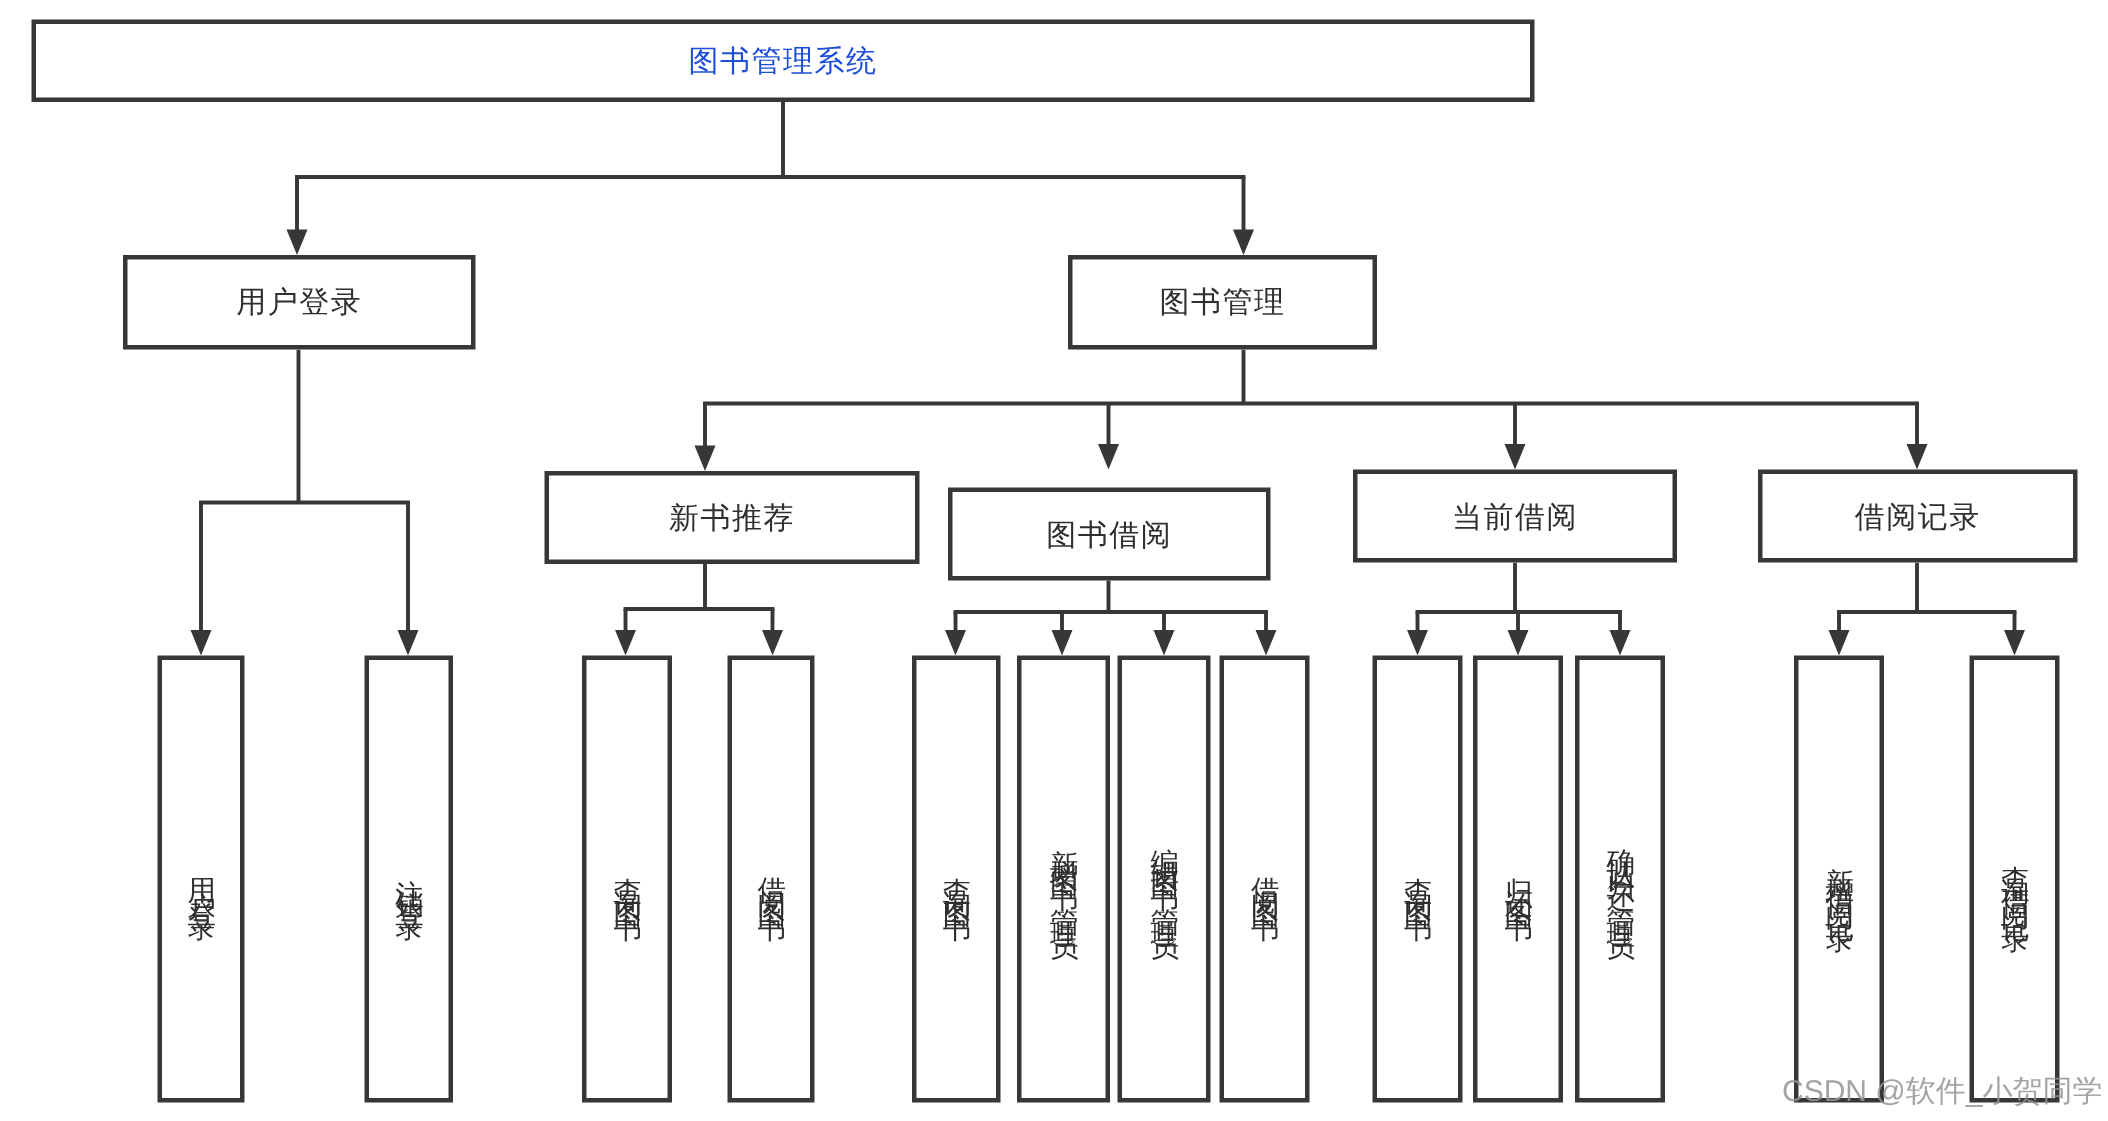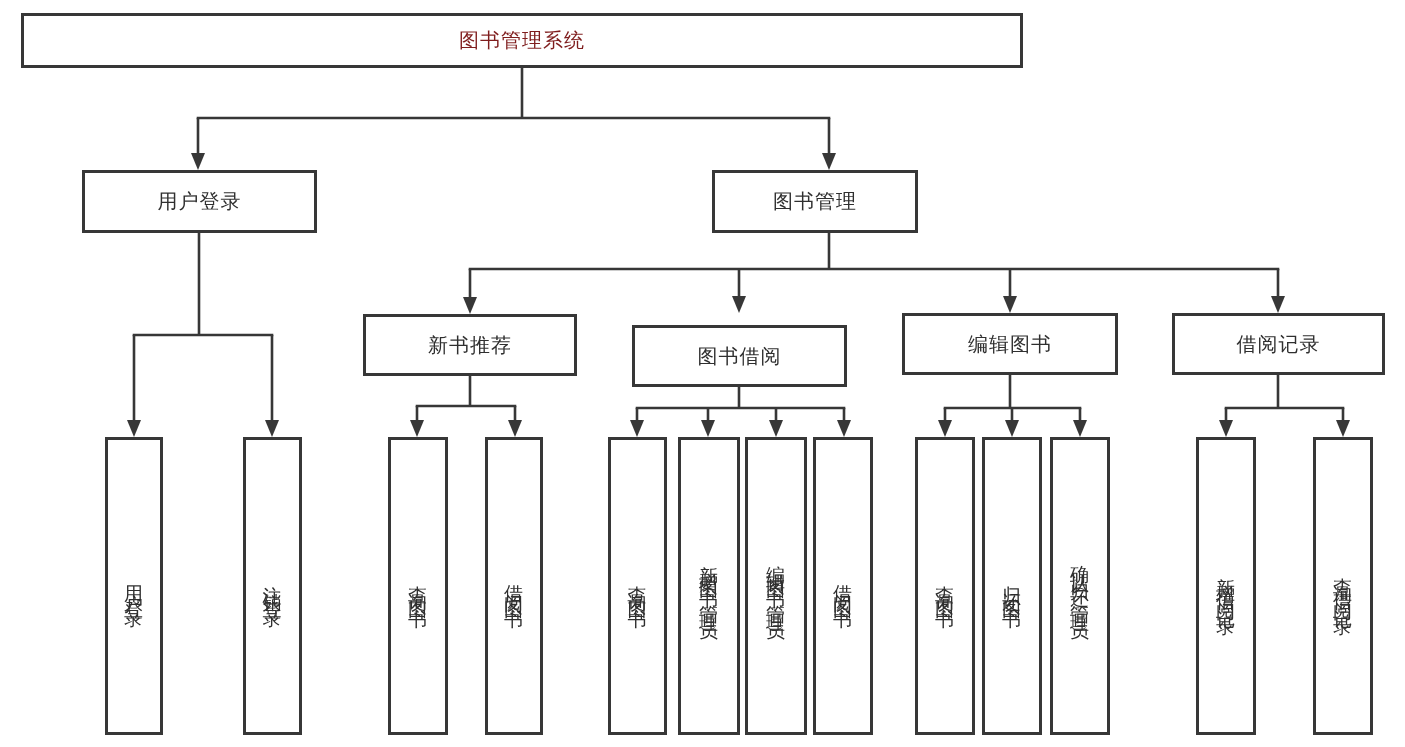--- a/index.html
+++ b/index.html
@@ -103,37 +103,37 @@
       <line x1="1080" y1="408" x2="1080" y2="423" stroke="#373737" stroke-width="2.6"></line>
       <polygon points="1073,420 1087,420 1080,437" fill="#373737"></polygon>
       <line x1="1278" y1="375" x2="1278" y2="408" stroke="#373737" stroke-width="2.6"></line>
       <line x1="1224.7" y1="408" x2="1344.3" y2="408" stroke="#373737" stroke-width="2.6"></line>
       <line x1="1226" y1="408" x2="1226" y2="423" stroke="#373737" stroke-width="2.6"></line>
       <polygon points="1219,420 1233,420 1226,437" fill="#373737"></polygon>
       <line x1="1343" y1="408" x2="1343" y2="423" stroke="#373737" stroke-width="2.6"></line>
       <polygon points="1336,420 1350,420 1343,437" fill="#373737"></polygon>
     </svg>
   <div id="nodes">
-      <div class="node h" style="left: 21px; top: 13px; width: 1002px; height: 55px; border-color: rgb(55, 55, 55); color: #7f1d1d;">
+      <div class="node h" style="left: 21px; top: 13px; width: 1002px; height: 55px; border-color: rgb(55, 55, 55); color: #1d4ed8;">
         <span class="node-label">图书管理系统</span>
       </div>
       <div class="node h" style="left: 82px; top: 170px; width: 235px; height: 63px; border-color: rgb(55, 55, 55); color: rgb(47, 47, 47);">
         <span class="node-label">用户登录</span>
       </div>
       <div class="node h" style="left: 712px; top: 170px; width: 206px; height: 63px; border-color: rgb(55, 55, 55); color: rgb(47, 47, 47);">
         <span class="node-label">图书管理</span>
       </div>
-      <div class="node h" style="left: 363px; top: 314px; width: 214px; height: 62px; border-color: rgb(55, 55, 55); color: rgb(47, 47, 47);">
+      <div class="node h" style="left: 363px; top: 314px; width: 250px; height: 62px; border-color: rgb(55, 55, 55); color: rgb(47, 47, 47);">
         <span class="node-label">新书推荐</span>
       </div>
       <div class="node h" style="left: 632px; top: 325px; width: 215px; height: 62px; border-color: rgb(55, 55, 55); color: rgb(47, 47, 47);">
         <span class="node-label">图书借阅</span>
       </div>
       <div class="node h" style="left: 902px; top: 313px; width: 216px; height: 62px; border-color: rgb(55, 55, 55); color: rgb(47, 47, 47);">
-        <span class="node-label">编辑图书</span>
+        <span class="node-label">当前借阅</span>
       </div>
       <div class="node h" style="left: 1172px; top: 313px; width: 213px; height: 62px; border-color: rgb(55, 55, 55); color: rgb(47, 47, 47);">
         <span class="node-label">借阅记录</span>
       </div>
       <div class="node v" style="left: 105px; top: 437px; width: 58px; height: 298px; border-color: rgb(55, 55, 55); color: rgb(47, 47, 47);">
         <span class="node-label">用户登录</span>
       </div>
       <div class="node v" style="left: 243px; top: 437px; width: 59px; height: 298px; border-color: rgb(55, 55, 55); color: rgb(47, 47, 47);">
         <span class="node-label">注销登录</span>
       </div>
@@ -164,13 +164,14 @@
       <div class="node v" style="left: 1050px; top: 437px; width: 60px; height: 298px; border-color: rgb(55, 55, 55); color: rgb(47, 47, 47);">
         <span class="node-label">确认归还（管理员）</span>
       </div>
       <div class="node v" style="left: 1196px; top: 437px; width: 60px; height: 298px; border-color: rgb(55, 55, 55); color: rgb(47, 47, 47);">
         <span class="node-label">新增借阅记录</span>
       </div>
       <div class="node v" style="left: 1313px; top: 437px; width: 60px; height: 298px; border-color: rgb(55, 55, 55); color: rgb(47, 47, 47);">
         <span class="node-label">查询借阅记录</span>
       </div>
     </div>
+  <div class="watermark" style="left: 1188px; top: 714px; color: rgba(148, 148, 148, 0.85);">CSDN @软件_小贺同学</div>
 </div>
 
 </body></html>

